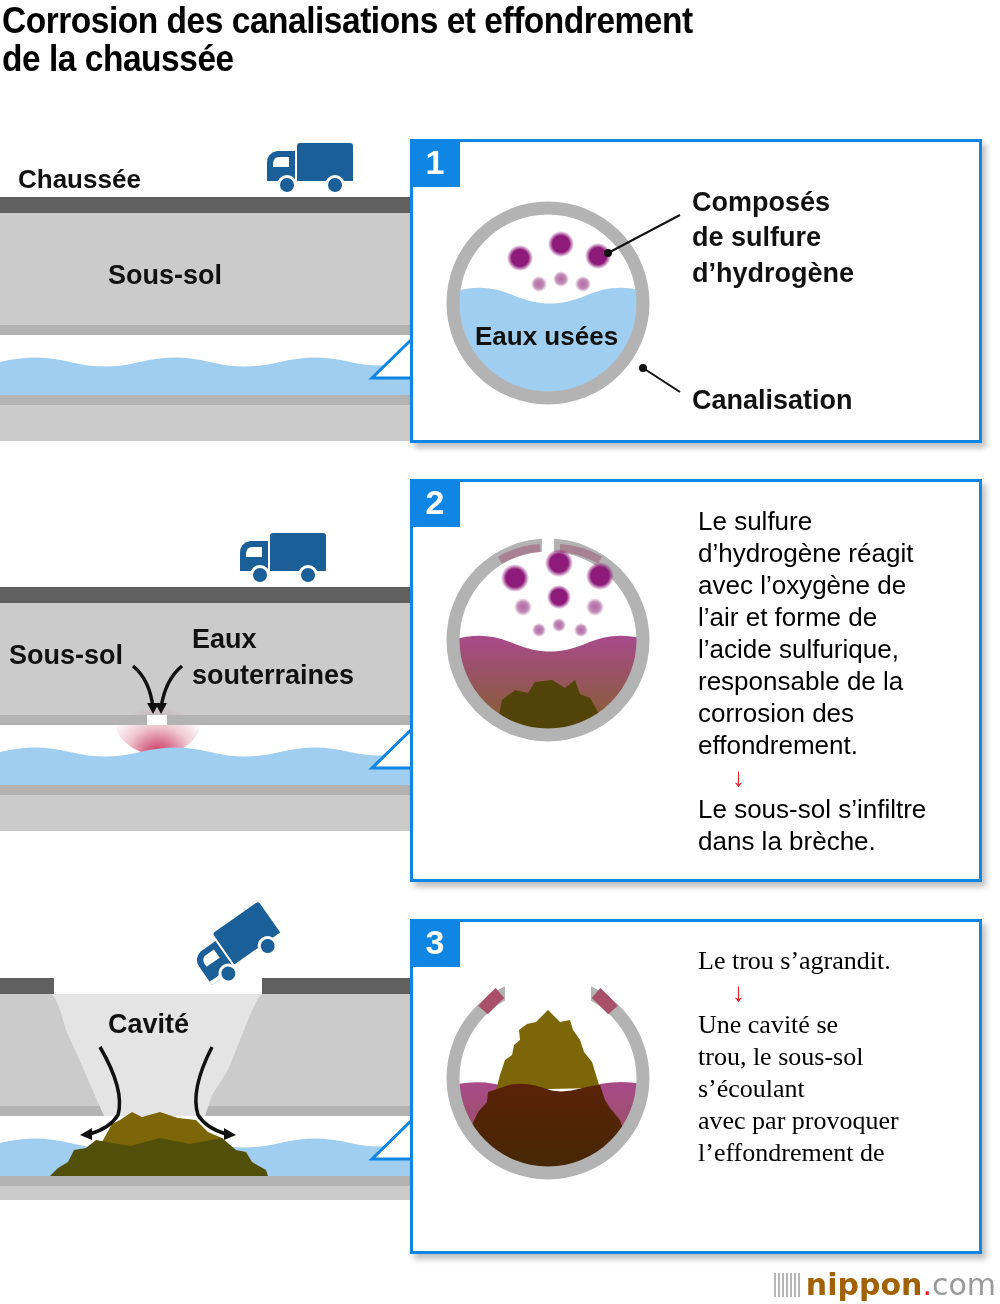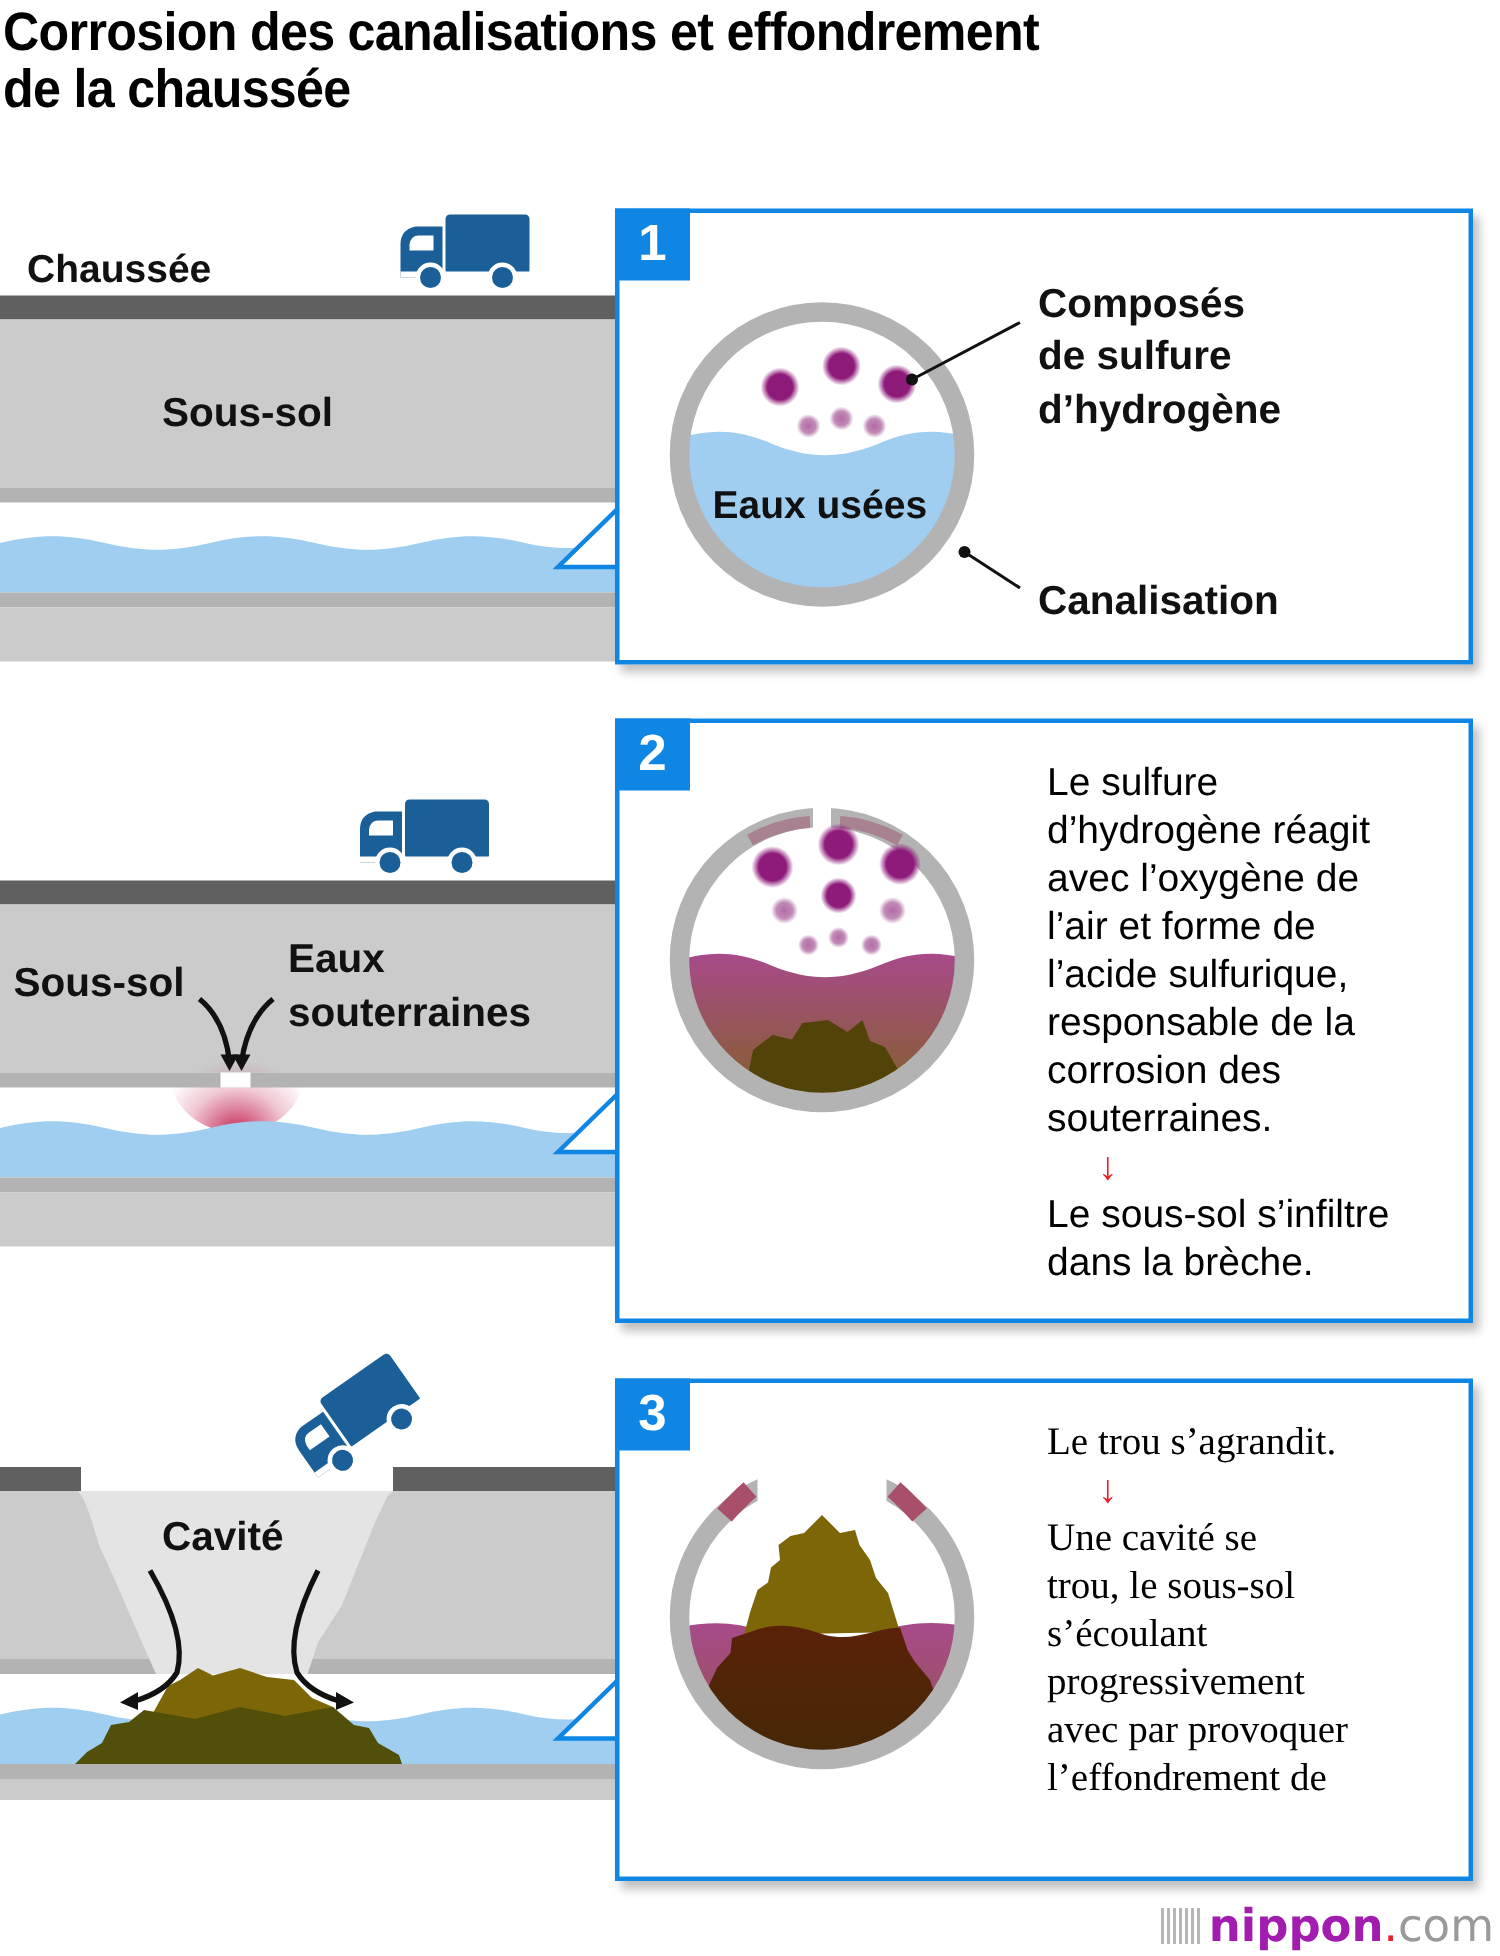--- a/index.html
+++ b/index.html
@@ -15,21 +15,21 @@
   .num { position: absolute; left: -3px; top: -3px; width: 50px; height: 48px; background: #0f86e3;
          color: #fff; font-weight: bold; font-size: 34px; line-height: 46px; text-align: center;
          font-family: "Liberation Sans", sans-serif; }
   .desc { position: absolute; font-size: 26px; line-height: 32px; color: #000;
           font-family: "Liberation Sans", "DejaVu Sans", sans-serif; }
   .desc p { margin: 0; }
   .arrow-red { color: #e8202a; font-size: 26px; line-height: 32px; padding-left: 34px; font-weight: bold; }
   .logo { position: absolute; right: 4px; bottom: 2px; font-size: 30px; color: #9a9a9a;
           font-family: "DejaVu Sans", sans-serif; letter-spacing: 0px; }
   .logo .dot { color: #e8202a; }
-  .logo .brand { font-weight: bold; color: #a21caf; }
+  .logo .brand { font-weight: bold; color: #a16207; }
   .logo .bars { display: inline-block; width: 26px; height: 24px; margin-right: 6px; vertical-align: -2px;
     background: repeating-linear-gradient(90deg, #b5b5b5 0 2px, transparent 2px 4px); }
 </style>
 </head>
 <body>
 
 <h1 class="title">
   <span>Corrosion des canalisations et effondrement</span>
   <span>de la chaussée</span>
 </h1>
@@ -220,21 +220,21 @@
     </g>
   </svg>
   <div class="desc" style="left:285px; top:23px;">
     <p>Le sulfure</p>
     <p>d’hydrogène réagit</p>
     <p>avec l’oxygène de</p>
     <p>l’air et forme de</p>
     <p>l’acide sulfurique,</p>
     <p>responsable de la</p>
     <p>corrosion des</p>
-    <p>souterraines.</p>
+    <p>effondrement.</p>
     <p class="arrow-red">↓</p>
     <p>Le sous-sol s’infiltre</p>
     <p>dans la brèche.</p>
   </div>
 </div>
 
 <div class="panel" style="left:410px; top:919px; width:572px; height:335px;">
   <div class="num">3</div>
   <svg width="572" height="335" style="position:absolute;left:-3px;top:-3px;">
     <g transform="translate(-410,-919)">
@@ -249,21 +249,20 @@
       <path d="M596,993 Q604,1000 613,1010" fill="none" stroke="#a8506a" stroke-width="13"></path>
       <rect x="505" y="975" width="86" height="30" fill="#fff"></rect>
     </g>
   </svg>
   <div class="desc" style="left:285px; top:23px;font-family:Liberation Serif, serif;">
     <p>Le trou s’agrandit.</p>
     <p class="arrow-red">↓</p>
     <p>Une cavité se</p>
     <p>trou, le sous-sol</p>
     <p>s’écoulant</p>
-    <p>progressivement</p>
     <p>avec par provoquer</p>
     <p>l’effondrement de</p>
   </div>
 </div>
 
 <div class="logo">
   <span class="bars"></span><span class="brand">nippon</span><span class="dot">.</span><span>com</span>
 </div>
 
 </body></html>

